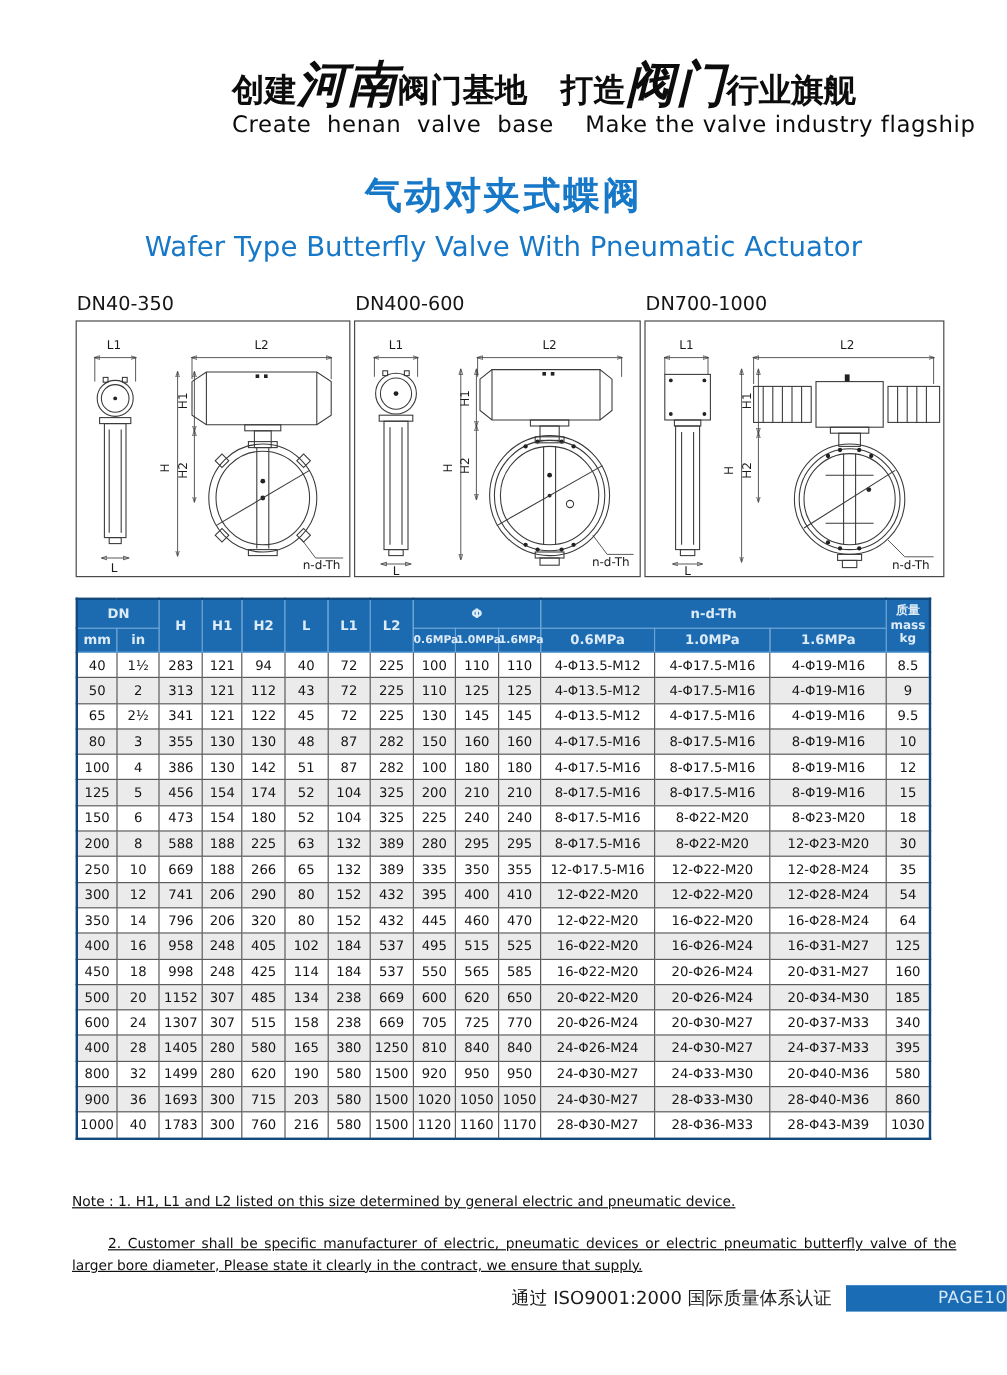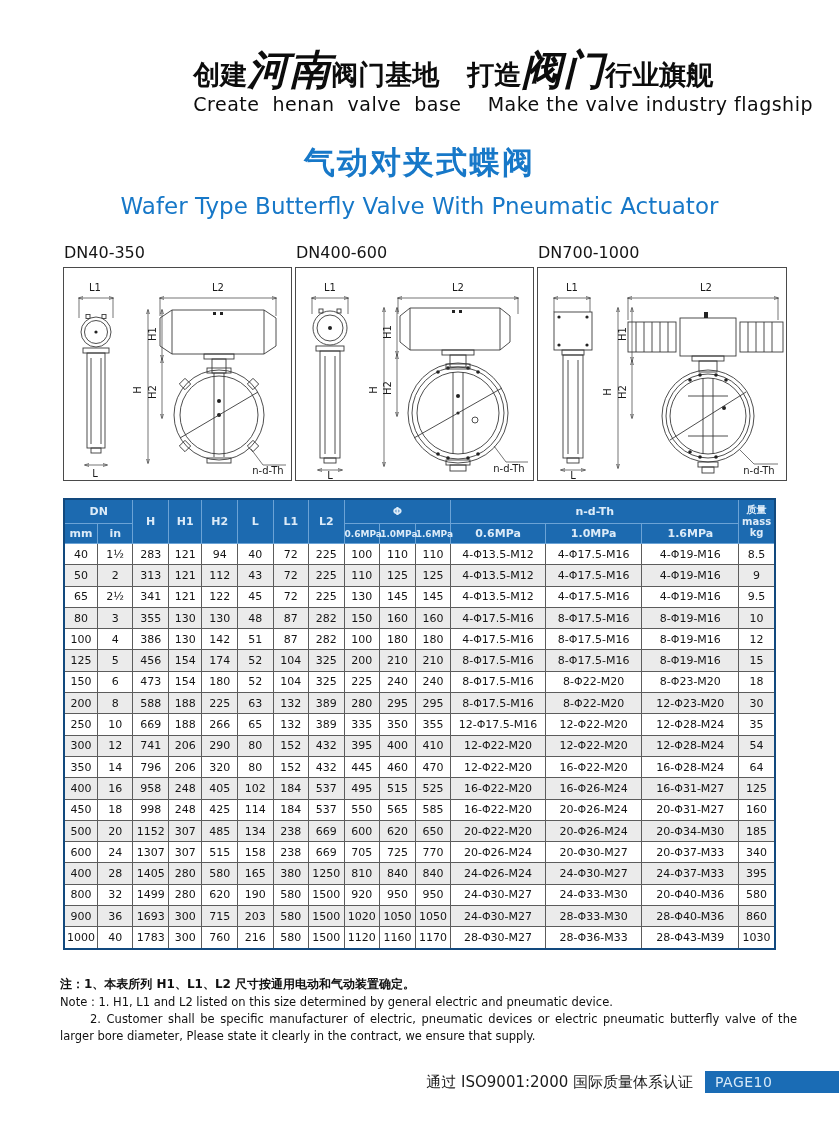--- a/index.html
+++ b/index.html
@@ -50,27 +50,27 @@
   table.spec td{
     border:1px solid #5c5c5c;text-align:center;vertical-align:middle;
     font-size:11px;color:#141414;height:20.3px;padding:0;background:#fff;
   }
   table.spec tr.alt td{background:#ebebeb;}
 
   
   .notes{left:60px;top:975px;width:737px;}
   .note-zh{font-size:12px;font-weight:bold;color:#101010;line-height:1.55;margin:0;}
   .note-zh.ind{padding-left:26px;}
-  .note-en{font-size:11.5px;color:#101010;line-height:1.5;margin:0 0 0 0;}
+  .note-en{font-size:11.5px;color:#101010;line-height:1.5;margin:18px 0 0 0;text-decoration:underline;}
   .note-en.ind{text-indent:30px;text-align:justify;}
 
   
   .cert{top:1073px;right:146px;font-size:15px;color:#1b1b1b;}
   .page-badge{top:1071px;right:0;width:134px;height:22px;background:#1a6cb5;color:#d6e9f8;
-    font-size:14px;line-height:22px;padding-left:10px;box-sizing:border-box;letter-spacing:0.5px;}
+    font-size:14px;line-height:22px;padding-left:10px;box-sizing:border-box;letter-spacing:0.5px;text-align:right;}
 </style>
 </head>
 <body>
 
 <div class="abs slogan">
   <div class="slogan-zh">
     <span class="s-sm">创建</span>
     <span class="s-lg">河南</span>
     <span class="s-sm">阀门基地</span>
     <span class="s-gap"></span>
@@ -665,19 +665,18 @@
         <td>1170</td>
         <td>28-Φ30-M27</td>
         <td>28-Φ36-M33</td>
         <td>28-Φ43-M39</td>
         <td>1030</td>
       </tr>
     </tbody>
 </table>
 
 <div class="abs notes">
-  <p class="note-zh">注：1、本表所列 H1、L1、L2 尺寸按通用电动和气动装置确定。</p>
   <p class="note-en">Note : 1. H1, L1 and L2 listed on this size determined by general electric and pneumatic device.</p>
   <p class="note-en ind">2. Customer shall be specific manufacturer of electric, pneumatic devices or electric pneumatic butterfly valve of the larger bore diameter, Please state it clearly in the contract, we ensure that supply.</p>
 </div>
 
 <div class="abs cert">通过 ISO9001:2000 国际质量体系认证</div>
 <div class="abs page-badge">PAGE10</div>
 
 </body></html>

